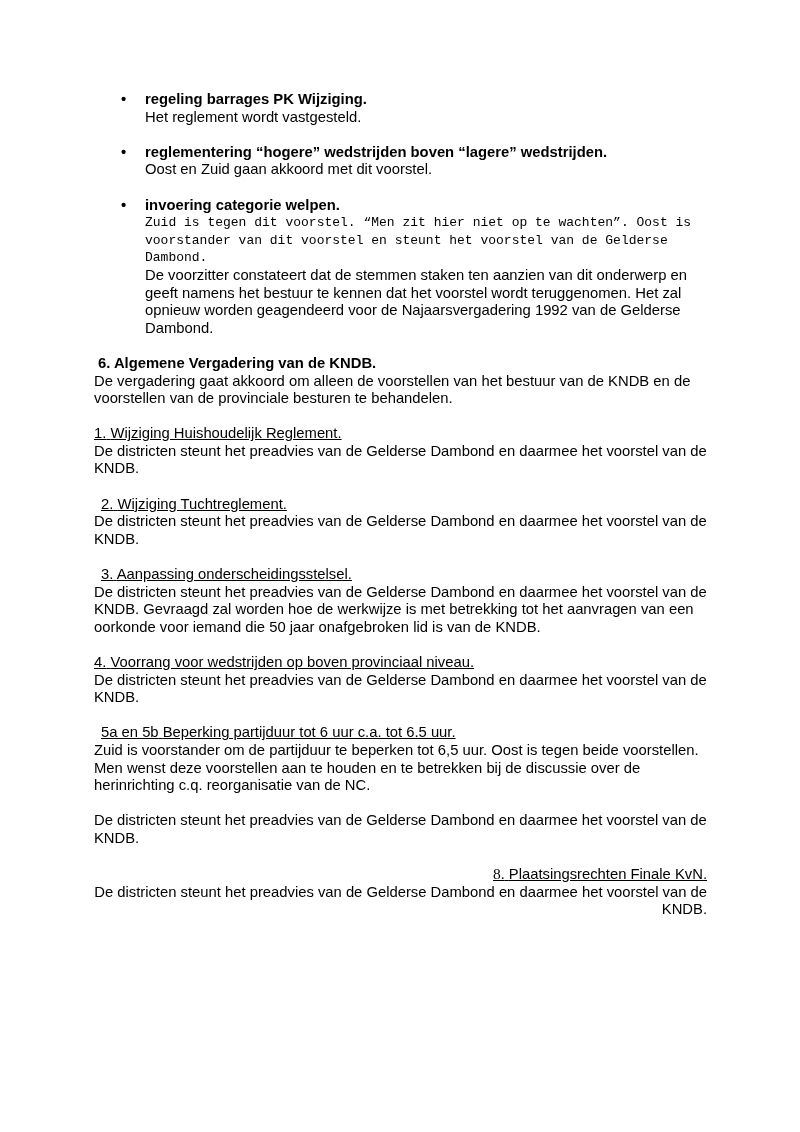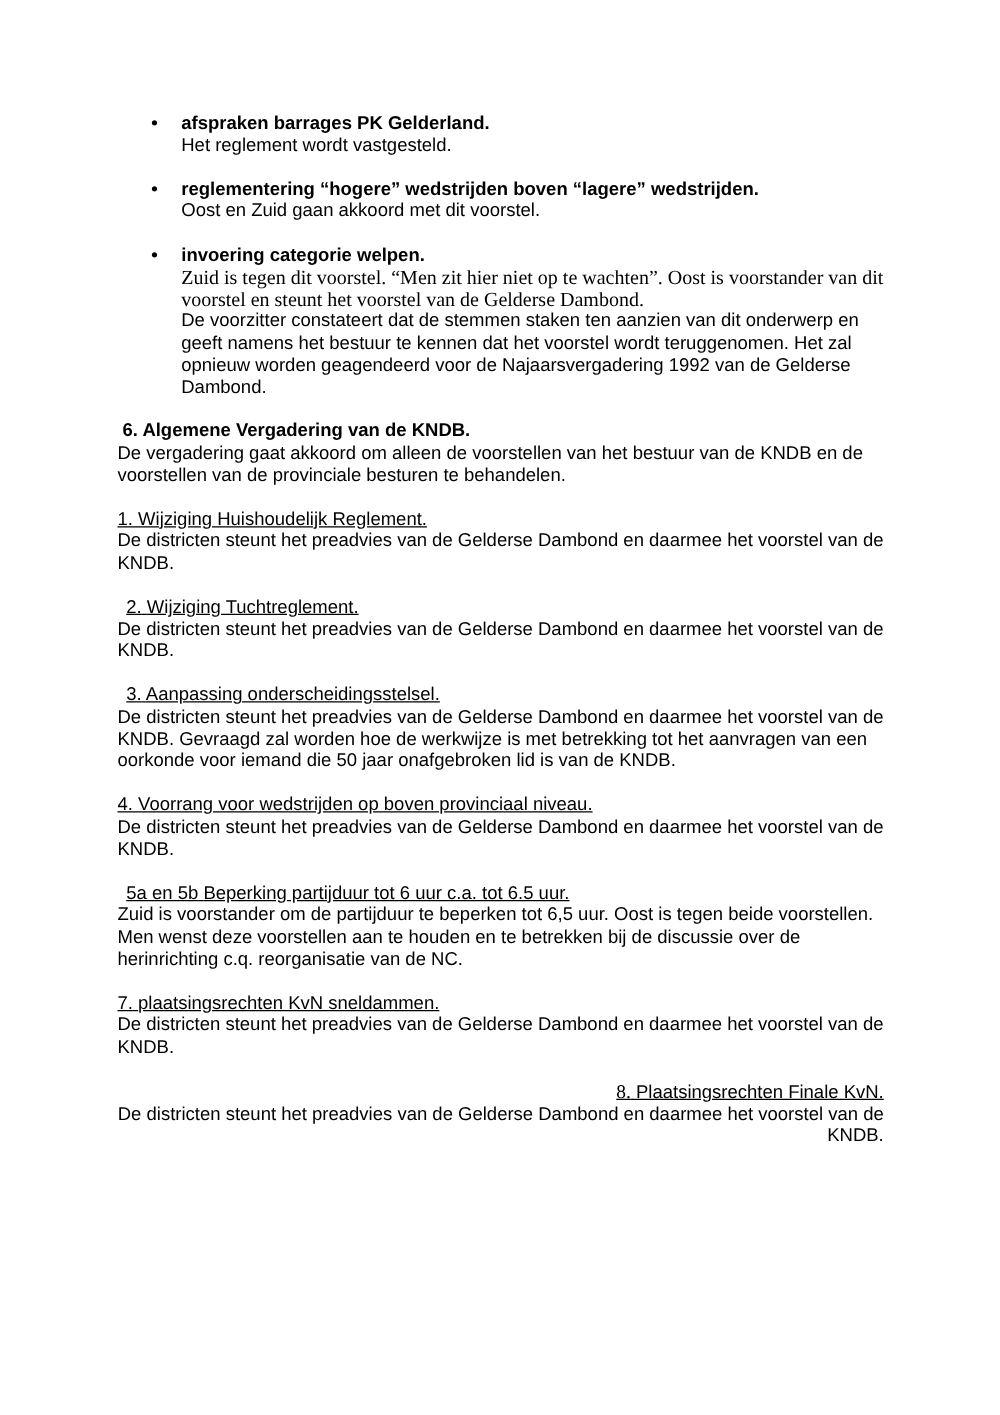--- a/index.html
+++ b/index.html
@@ -29,43 +29,43 @@
     position: absolute;
     left: 27px;
     top: 0;
     font-weight: bold;
   }
   .bullet-title { font-weight: bold; }
 
   p { margin: 0; padding: 0; }
 
   .serif {
-    font-family: Liberation Serif, serif;
-    font-size: 16px;
+    font-family: Liberation Mono, monospace;
+    font-size: 13px;
     line-height: 17.6px;
   }
   .serif-num {
     font-family: "Liberation Serif", serif;
     font-size: 15.5px;
   }
 
   .heading-bold { font-weight: bold; }
   .u { text-decoration: underline; }
   .ind-sm { padding-left: 4px; }
   .ind { padding-left: 7px; }
 </style>
 </head>
 <body>
 
 <div class="page">
   <div class="content">
 
     <div class="block bullet-item">
       <span class="bullet-marker">•</span>
-      <div class="bullet-title">afspraken barrages PK Gelderland.</div>
+      <div class="bullet-title">regeling barrages PK Wijziging.</div>
       <p>Het reglement wordt vastgesteld.</p>
     </div>
 
     <div class="block bullet-item">
       <span class="bullet-marker">•</span>
       <div class="bullet-title">reglementering “hogere” wedstrijden boven “lagere” wedstrijden.</div>
       <p>Oost en Zuid gaan akkoord met dit voorstel.</p>
     </div>
 
     <div class="block bullet-item">
@@ -100,21 +100,20 @@
       <p>De districten steunt het preadvies van de Gelderse Dambond en daarmee het voorstel van de KNDB.</p>
     </div>
 
     <div class="block">
       <div class="u ind"><span>5a en 5b</span> <span>Beperking partijduur tot 6 uur c.a. tot 6.5 uur.</span></div>
       <p>Zuid is voorstander om de partijduur te beperken tot 6,5 uur. Oost is tegen beide voorstellen. Men wenst deze voorstellen aan te houden en te betrekken bij de discussie over de herinrichting c.q. reorganisatie van de NC.</p>
     </div>
 
 
     <div class="block">
-      <div class="u"><span>7.</span> <span>plaatsingsrechten KvN sneldammen.</span></div>
       <p>De districten steunt het preadvies van de Gelderse Dambond en daarmee het voorstel van de KNDB.</p>
     </div>
 
     <div class="block">
       <div class="u ind-sm"><span class="serif-num">8.</span> <span>Plaatsingsrechten Finale KvN.</span></div>
       <p>De districten steunt het preadvies van de Gelderse Dambond en daarmee het voorstel van de KNDB.</p>
     </div>
 
   </div>
 </div>

